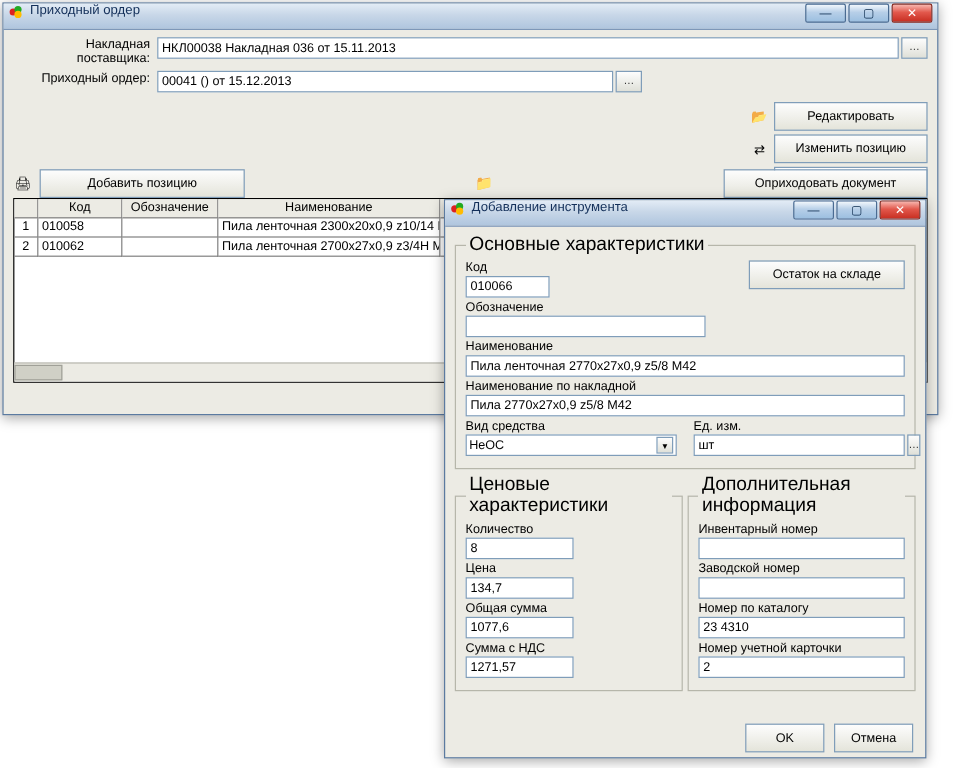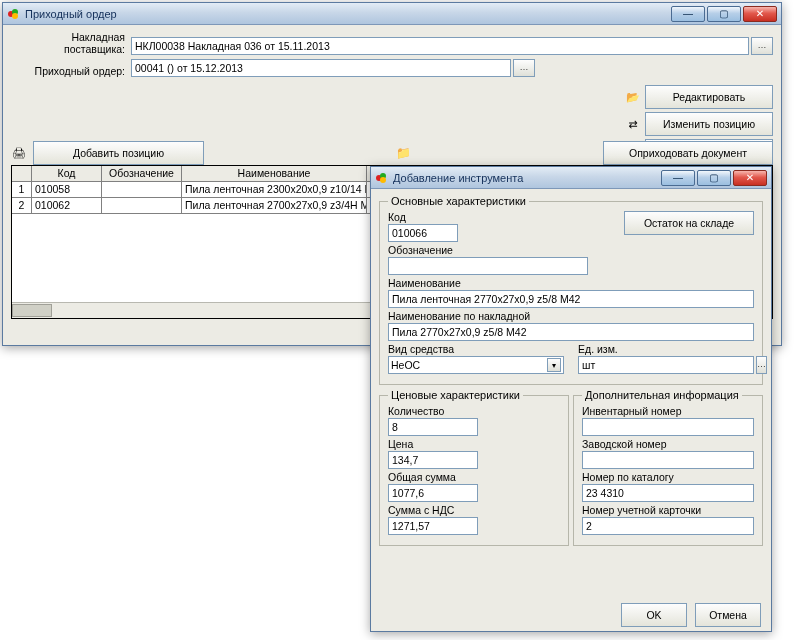--- a/index.html
+++ b/index.html
@@ -17,21 +17,21 @@
     position: absolute;
     border: 1px solid #5b7aa0;
     background: #ECEBE4;
     box-shadow: 0 2px 10px rgba(0,0,0,.35);
   }
   .titlebar {
     height: 22px;
     background: linear-gradient(#e3ecf6,#c8d7e8 45%,#afc5de);
     border-bottom: 1px solid #7d97b8;
     display: flex;
-    align-items: center;
+    align-items: flex-start;
     padding: 0 4px;
     font-size: 11px;
     color: #14305a;
   }
   .titlebar .app-icon {
     width:14px;height:14px;
     margin-right:4px;
     display:inline-block;
   }
   .titlebar .title { flex:1; white-space:nowrap; overflow:hidden; }
@@ -44,21 +44,21 @@
     display:flex;align-items:center;justify-content:center;
     font-size:10px;color:#0a2a4c;
   }
   .winbtn.close {
     background:linear-gradient(#f7b6ae,#e2584c 45%,#c82f22);
     border-color:#8a2a1f;color:#fff;
   }
   
   #main-window { left:2px; top:2px; width:780px; height:344px; }
   #main-window .client { padding:6px 8px; position:relative; height:322px; }
-  .formrow { display:flex; align-items:flex-end; margin-bottom:4px; }
+  .formrow { display:flex; align-items:flex-start; margin-bottom:4px; }
   .formrow label { width:120px; text-align:right; padding-right:6px; color:#000; }
   .txt {
     flex:1;
     height:18px;
     background:#fff;
     border:1px solid #7f9db9;
     padding:1px 3px;
     font-size:10.5px;
     line-height:14px;
     overflow:hidden;
@@ -122,21 +122,21 @@
   .sumrow .txt { flex:0 0 60px;}
   
   
   #dialog-window { left:370px; top:166px; width:402px; height:466px; }
   #dialog-window .client { padding:6px 8px; height:444px; position:relative; }
   fieldset {
     border:1px solid #b6b6aa;
     margin:0 0 4px 0;
     padding:4px 8px 8px 8px;
   }
-  legend { font-size:11px; padding:0 3px; color:#000;}
+  legend { font-size:16px; padding:0 3px; color:#000;}
   .dlgfield { display:flex; flex-direction:column; margin-bottom:2px;}
   .dlgfield > span { font-size:10.5px; margin-bottom:1px;}
   .dlgfield .txt { width:100%; flex:none;}
   .toprow { display:flex; gap:10px; align-items:flex-start;}
   .toprow .left { flex:1;}
   .stockbtn { width:130px; height:24px; }
   .hrow { display:flex; gap:14px; }
   .hrow .dlgfield { flex:1;}
   .select {
     height:18px;border:1px solid #7f9db9;background:#fff;

